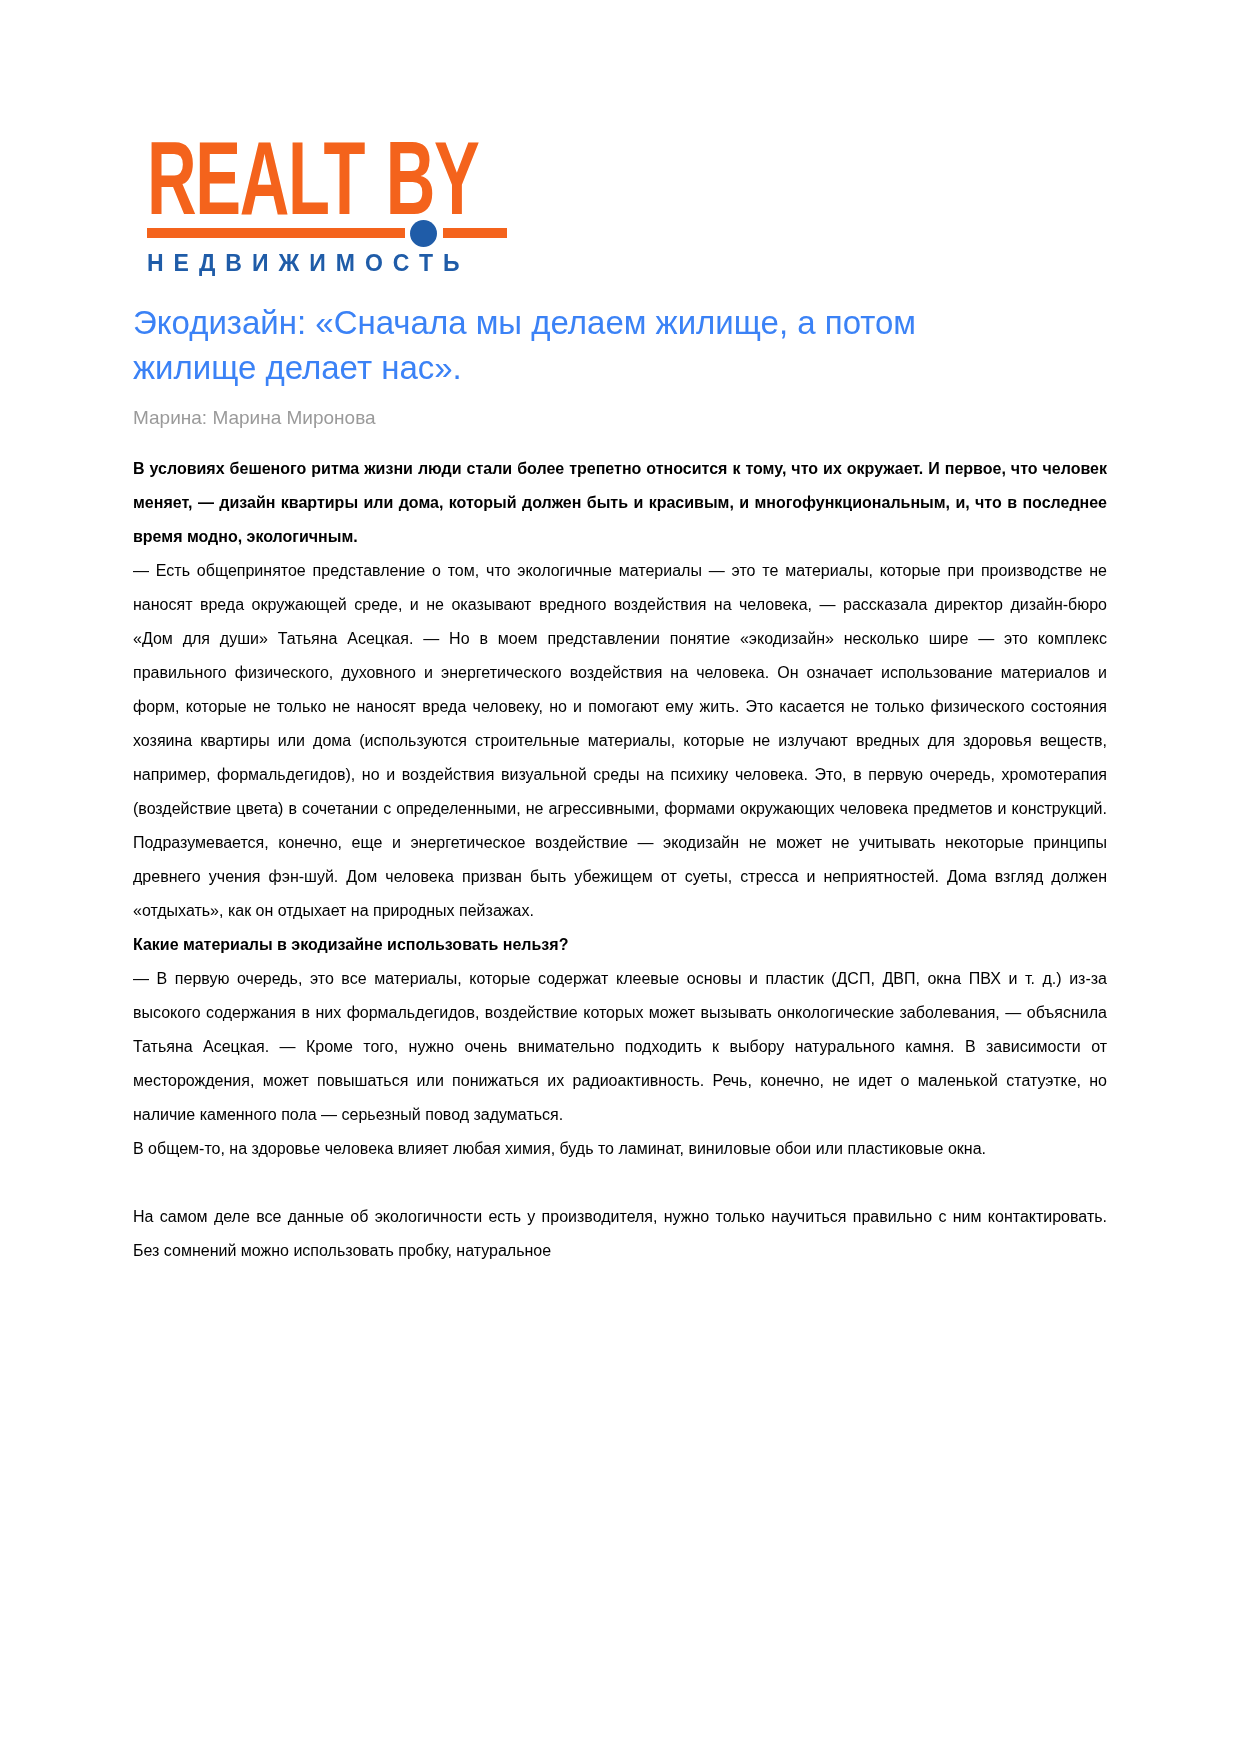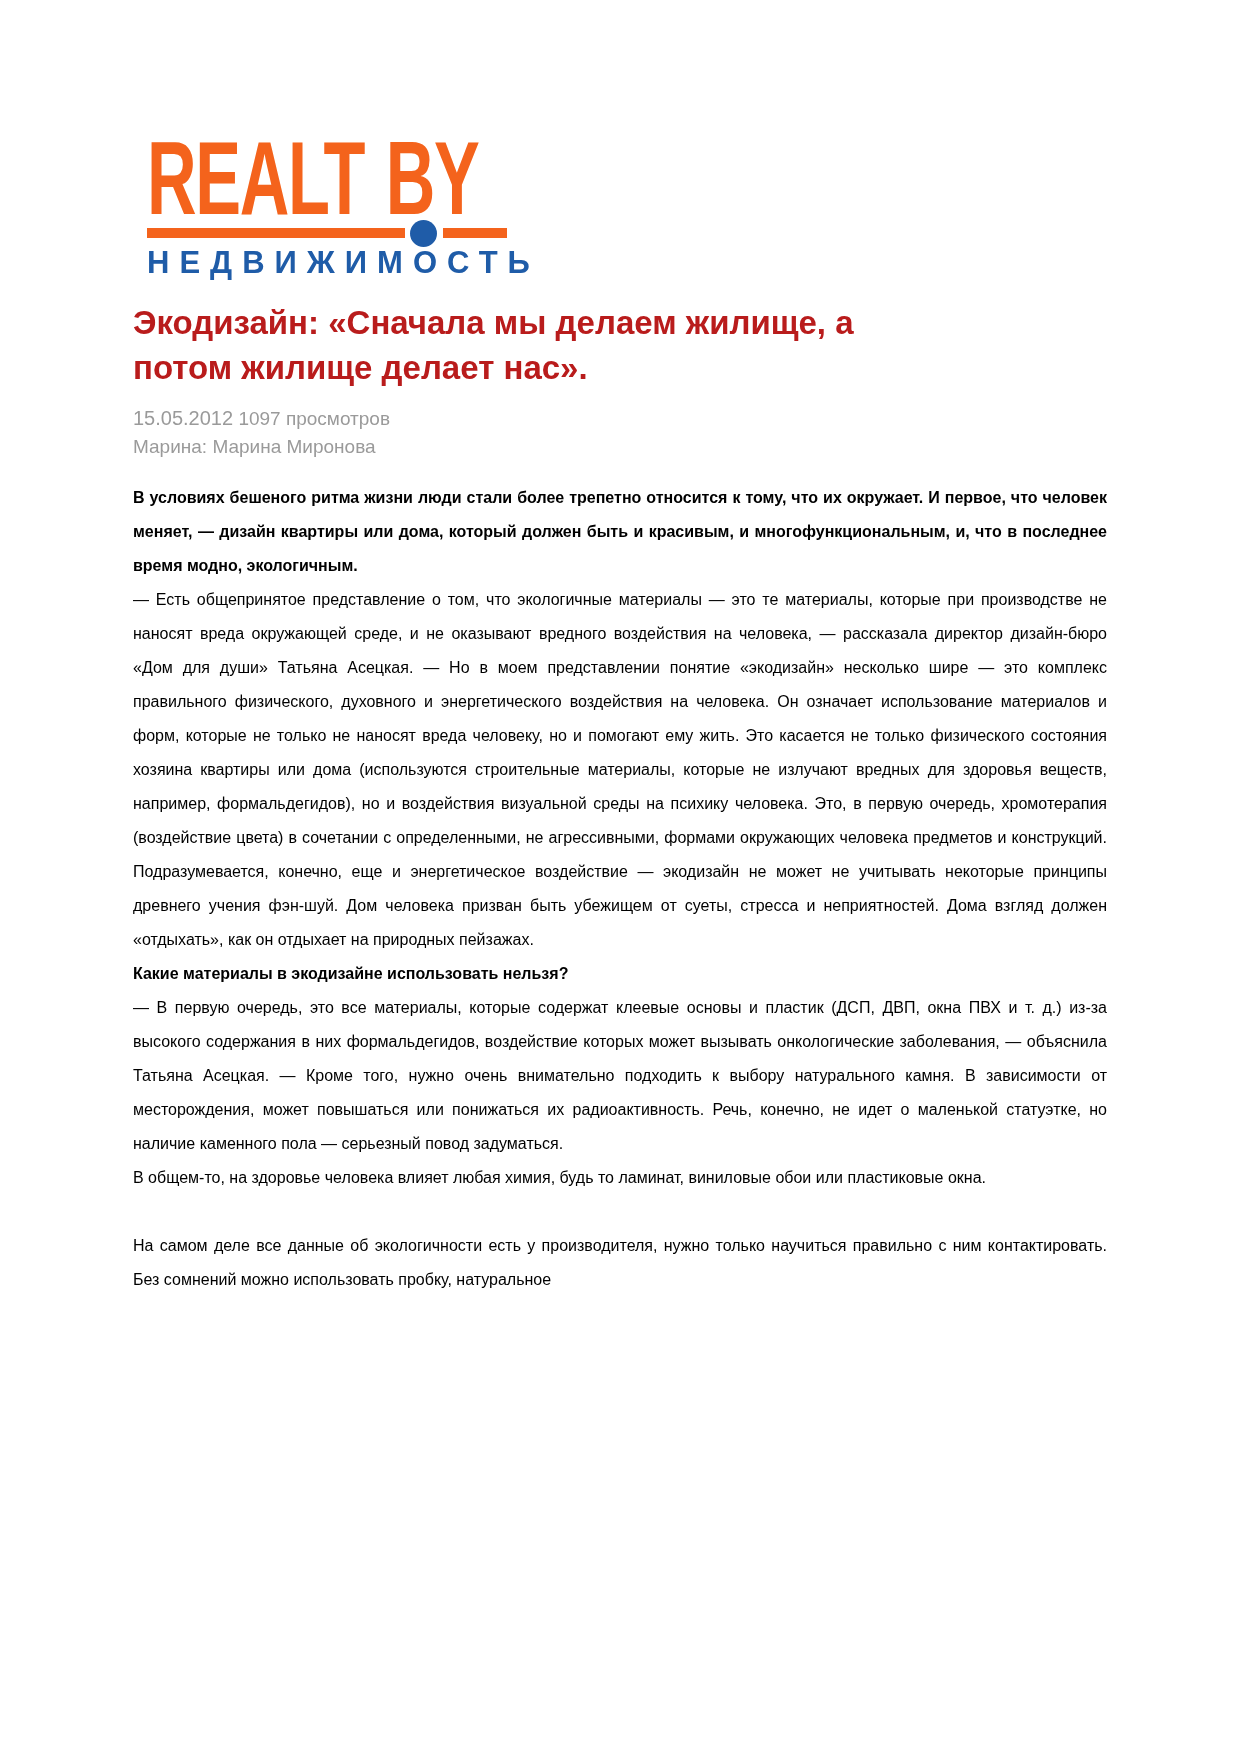--- a/index.html
+++ b/index.html
@@ -55,34 +55,34 @@
     left: 263px;
     top: -8px;
     width: 27px;
     height: 27px;
     border-radius: 50%;
     background: #1F5CA8;
   }
   .logo-tagline {
     margin-top: 12px;
     font-weight: 700;
-    font-size: 31px;
+    font-size: 23px;
     line-height: 26px;
     letter-spacing: 10px;
     color: #1F5CA8;
     white-space: nowrap;
   }
   
   .title {
     margin: 24px 0 0 0;
     max-width: 800px;
-    font-weight: 700;
+    font-weight: 400;
     font-size: 33px;
     line-height: 45px;
-    color: #b91c1c;
+    color: #3b82f6;
   }
   
   .meta {
     margin-top: 14px;
     color: #9A9A9A;
     font-size: 19px;
     line-height: 28px;
   }
   .meta-date { font-size: 20px; }
   .meta-views { font-size: 19px; }
@@ -120,24 +120,20 @@
       <span class="rule-seg rule-left"></span>
       <span class="rule-dot"></span>
       <span class="rule-seg rule-right"></span>
     </div>
     <div class="logo-tagline">НЕДВИЖИМОСТЬ</div>
   </header>
 
   <h1 class="title">Экодизайн: «Сначала мы делаем жилище, а потом жилище делает нас».</h1>
 
   <div class="meta">
-    <div class="meta-line">
-      <span class="meta-date">15.05.2012</span>
-      <span class="meta-views">1097 просмотров</span>
-    </div>
     <div class="meta-line meta-author">Марина: Марина Миронова</div>
   </div>
 
   <div class="body">
     <p class="lead">В условиях бешеного ритма жизни люди стали более трепетно относится к тому, что их окружает. И первое, что человек меняет, — дизайн квартиры или дома, который должен быть и красивым, и многофункциональным, и, что в последнее время модно, экологичным.</p>
     <p>— Есть общепринятое представление о том, что экологичные материалы — это те материалы, которые при производстве не наносят вреда окружающей среде, и не оказывают вредного воздействия на человека, — рассказала директор дизайн-бюро «Дом для души» Татьяна Асецкая. — Но в моем представлении понятие «экодизайн» несколько шире — это комплекс правильного физического, духовного и энергетического воздействия на человека. Он означает использование материалов и форм, которые не только не наносят вреда человеку, но и помогают ему жить. Это касается не только физического состояния хозяина квартиры или дома (используются строительные материалы, которые не излучают вредных для здоровья веществ, например, формальдегидов), но и воздействия визуальной среды на психику человека. Это, в первую очередь, хромотерапия (воздействие цвета) в сочетании с определенными, не агрессивными, формами окружающих человека предметов и конструкций. Подразумевается, конечно, еще и энергетическое воздействие — экодизайн не может не учитывать некоторые принципы древнего учения фэн-шуй. Дом человека призван быть убежищем от суеты, стресса и неприятностей. Дома взгляд должен «отдыхать», как он отдыхает на природных пейзажах.</p>
     <p class="heading">Какие материалы в экодизайне использовать нельзя?</p>
     <p>— В первую очередь, это все материалы, которые содержат клеевые основы и пластик (ДСП, ДВП, окна ПВХ и т. д.) из-за высокого содержания в них формальдегидов, воздействие которых может вызывать онкологические заболевания, — объяснила Татьяна Асецкая. — Кроме того, нужно очень внимательно подходить к выбору натурального камня. В зависимости от месторождения, может повышаться или понижаться их радиоактивность. Речь, конечно, не идет о маленькой статуэтке, но наличие каменного пола — серьезный повод задуматься.</p>
     <p>В общем-то, на здоровье человека влияет любая химия, будь то ламинат, виниловые обои или пластиковые окна.</p>
     <p class="gap-before">На самом деле все данные об экологичности есть у производителя, нужно только научиться правильно с ним контактировать. Без сомнений можно использовать пробку, натуральное</p>

